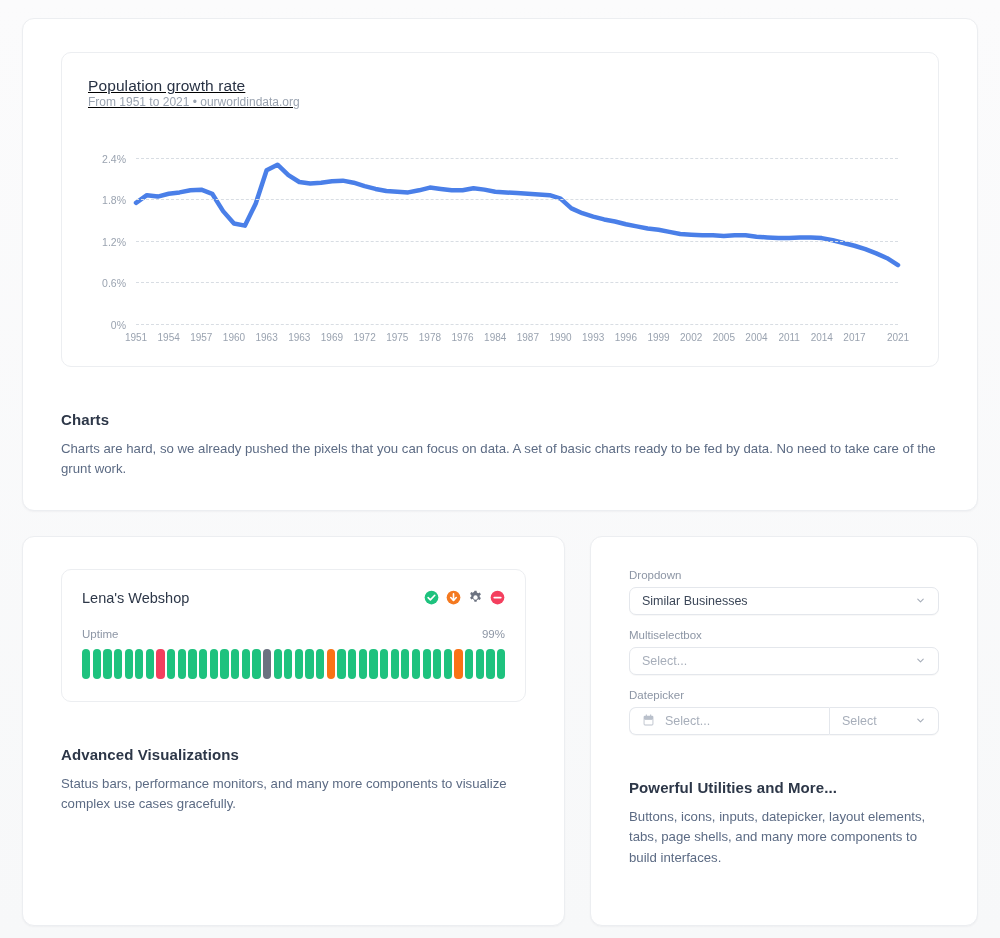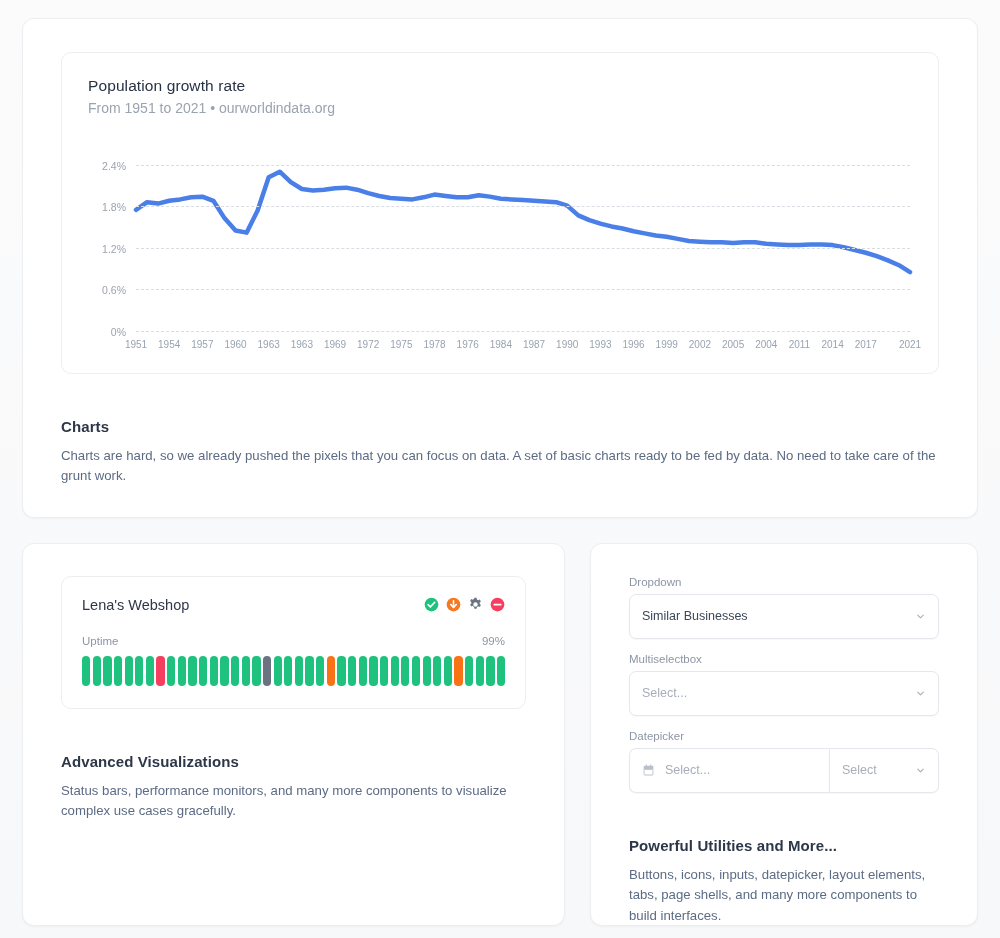--- a/index.html
+++ b/index.html
@@ -23,28 +23,28 @@
   }
   .inner-card {
     background: #ffffff;
     border: 1px solid #eceef1;
     border-radius: 10px;
   }
 
   
   #charts-card { padding: 33px 38px 30px 38px; }
 
-  #chart-panel { padding: 24px 20px 14px 26px; }
+  #chart-panel { padding: 24px 32px 14px 26px; text-decoration: underline; }
 
   .chart-title {
     font-size: 15.5px; color: #283244; font-weight: 400;
     letter-spacing: .1px;
   }
   .chart-subtitle {
-    font-size: 14px; color: #9aa3b0; margin-top: 5px;
+    font-size: 12px; color: #9aa3b0; 
   }
 
   .plot-wrap { position: relative; margin-top: 28px; height: 215px; }
   .plot-area {
     position: absolute; left: 48px; right: 8px; top: 0; bottom: 28px;
   }
   .gridline {
     position: absolute; left: 0; right: 0; height: 0;
     border-top: 1px dashed #d8dde3;
   }
@@ -89,21 +89,21 @@
   .uptime-label { font-size: 11.5px; color: #8d96a5; }
   .uptime-val { font-size: 11.5px; color: #8d96a5; }
 
   #bars { display: flex; gap: 2.4px; margin-top: 9px; height: 30px; }
   .bar { flex: 1; border-radius: 4px; }
 
   
   .field { margin-bottom: 14px; }
   .field-label { font-size: 11.5px; color: #8d96a5; margin-bottom: 6px; }
   .control {
-    height: 45px; background: #fff;
+    height: 28px; background: #fff;
     border: 1px solid #e4e7ec; border-radius: 7px;
     display: flex; align-items: center; padding: 0 12px;
     font-size: 12.5px;
     box-shadow: 0 1px 1px rgba(16,24,40,0.03);
   }
   .ctrl-text { flex: 1; }
   .val-selected { color: #3c4758; }
   .val-placeholder { color: #a7aeba; }
   .chev { width: 11px; height: 11px; flex: none; }
 

